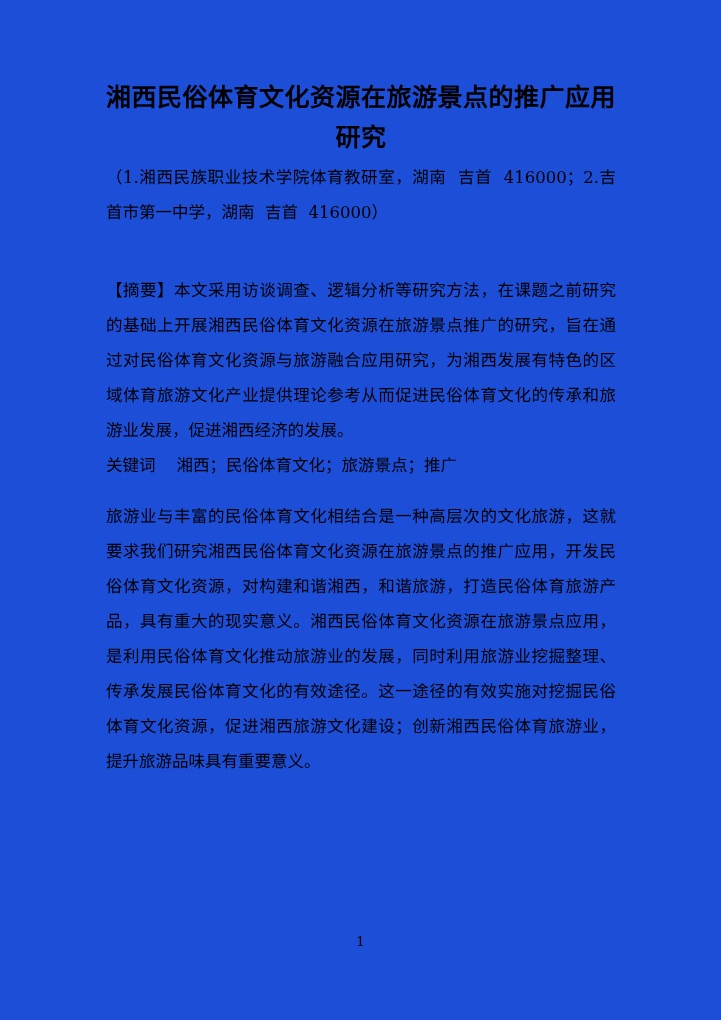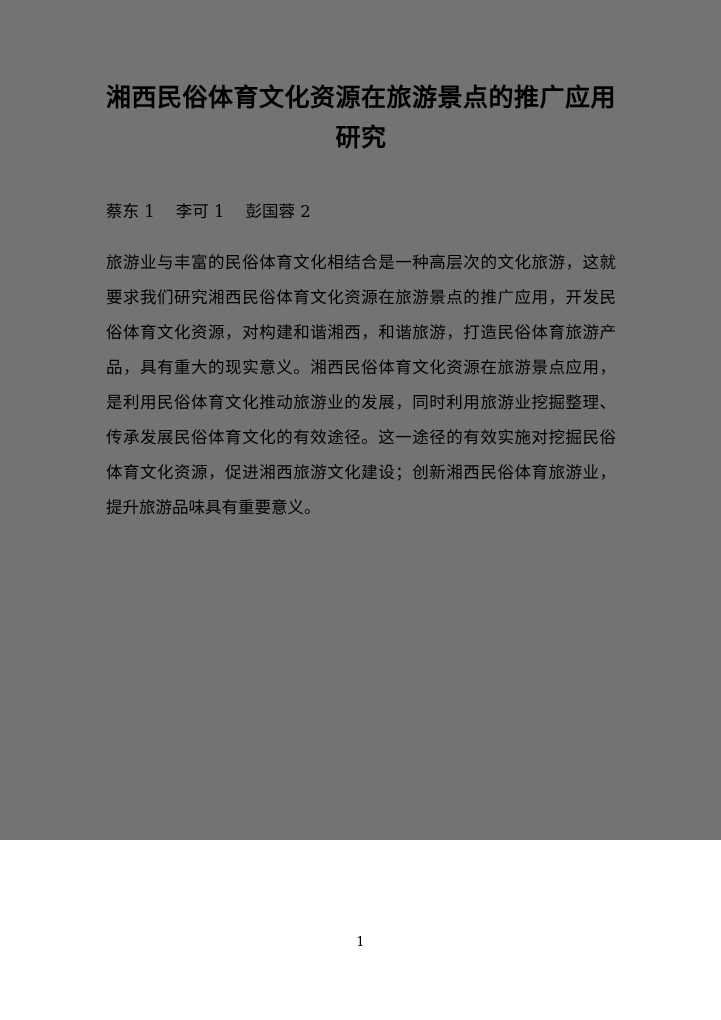--- a/index.html
+++ b/index.html
@@ -14,22 +14,22 @@
     font-family: "DejaVu Serif", "Liberation Serif", serif;
     color: #000000;
     overflow: hidden;
   }
 
   .page {
     position: absolute;
     top: 0;
     left: 0;
     width: 721px;
-    height: 840px;
-    background: #737373;
+    height: 1020px;
+    background: #1d4ed8;
   }
 
   .content {
     position: absolute;
     left: 106px;
     top: 0;
     width: 510px;
   }
 
   .doc-title {
@@ -100,24 +100,26 @@
   }
 </style>
 </head>
 <body>
 
 <div class="page">
   <div class="content">
 
     <h1 class="doc-title">湘西民俗体育文化资源在旅游景点的推广应用研究</h1>
 
-    <div class="authors">蔡东 1    李可 1    彭国蓉 2</div>
 
+    <div class="affiliation">（1.湘西民族职业技术学院体育教研室，湖南  吉首  416000；2.吉首市第一中学，湖南  吉首  416000）</div>
 
+    <div class="abstract">【摘要】本文采用访谈调查、逻辑分析等研究方法，在课题之前研究的基础上开展湘西民俗体育文化资源在旅游景点推广的研究，旨在通过对民俗体育文化资源与旅游融合应用研究，为湘西发展有特色的区域体育旅游文化产业提供理论参考从而促进民俗体育文化的传承和旅游业发展，促进湘西经济的发展。</div>
 
+    <div class="keywords">关键词    湘西；民俗体育文化；旅游景点；推广</div>
 
     <div class="body-para">旅游业与丰富的民俗体育文化相结合是一种高层次的文化旅游，这就要求我们研究湘西民俗体育文化资源在旅游景点的推广应用，开发民俗体育文化资源，对构建和谐湘西，和谐旅游，打造民俗体育旅游产品，具有重大的现实意义。湘西民俗体育文化资源在旅游景点应用，是利用民俗体育文化推动旅游业的发展，同时利用旅游业挖掘整理、传承发展民俗体育文化的有效途径。这一途径的有效实施对挖掘民俗体育文化资源，促进湘西旅游文化建设；创新湘西民俗体育旅游业，提升旅游品味具有重要意义。</div>
 
 
   </div>
 
   <div class="page-number">1</div>
 </div>
 
 </body></html>

